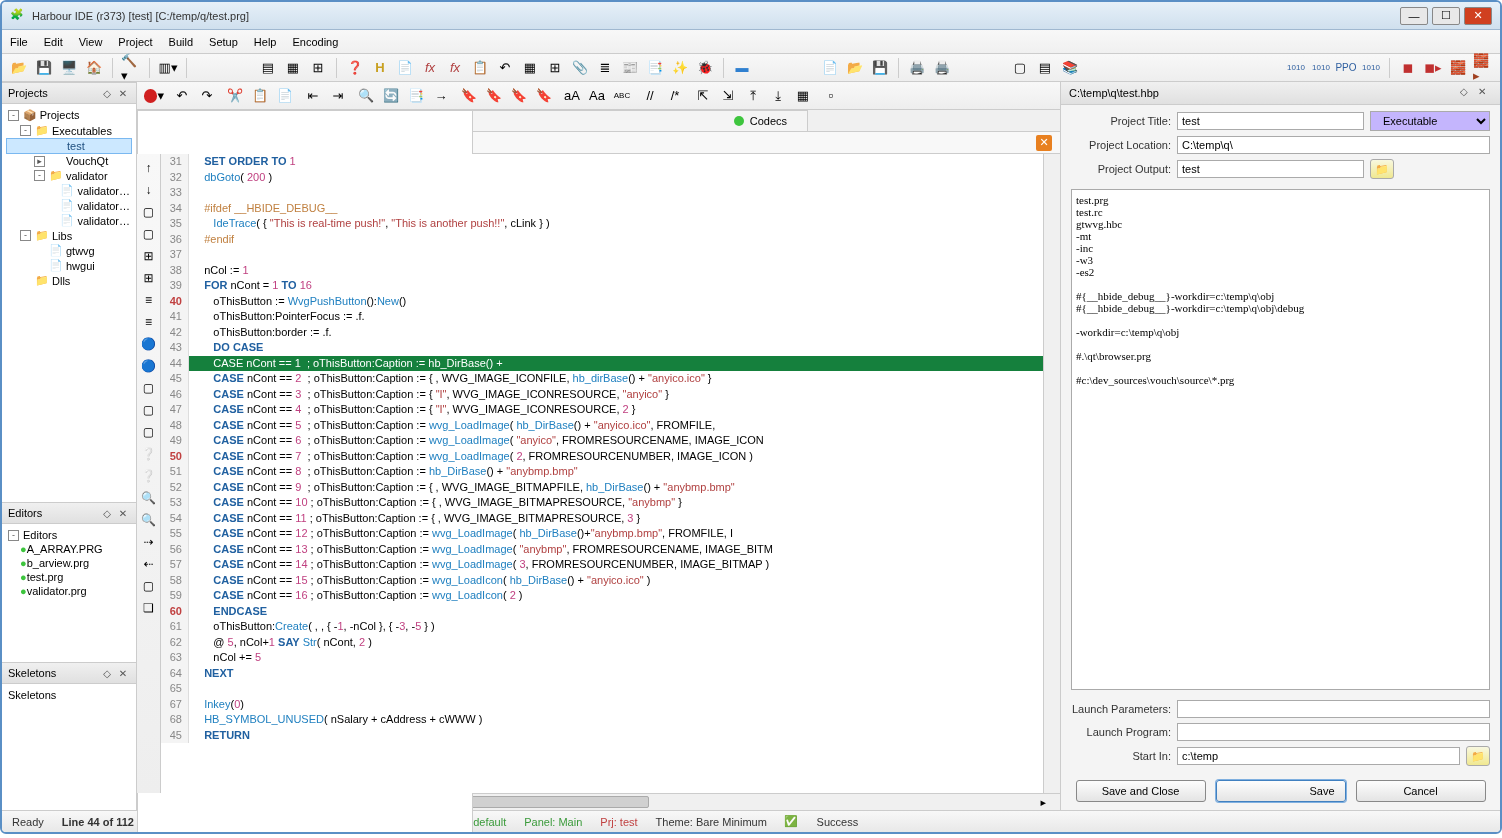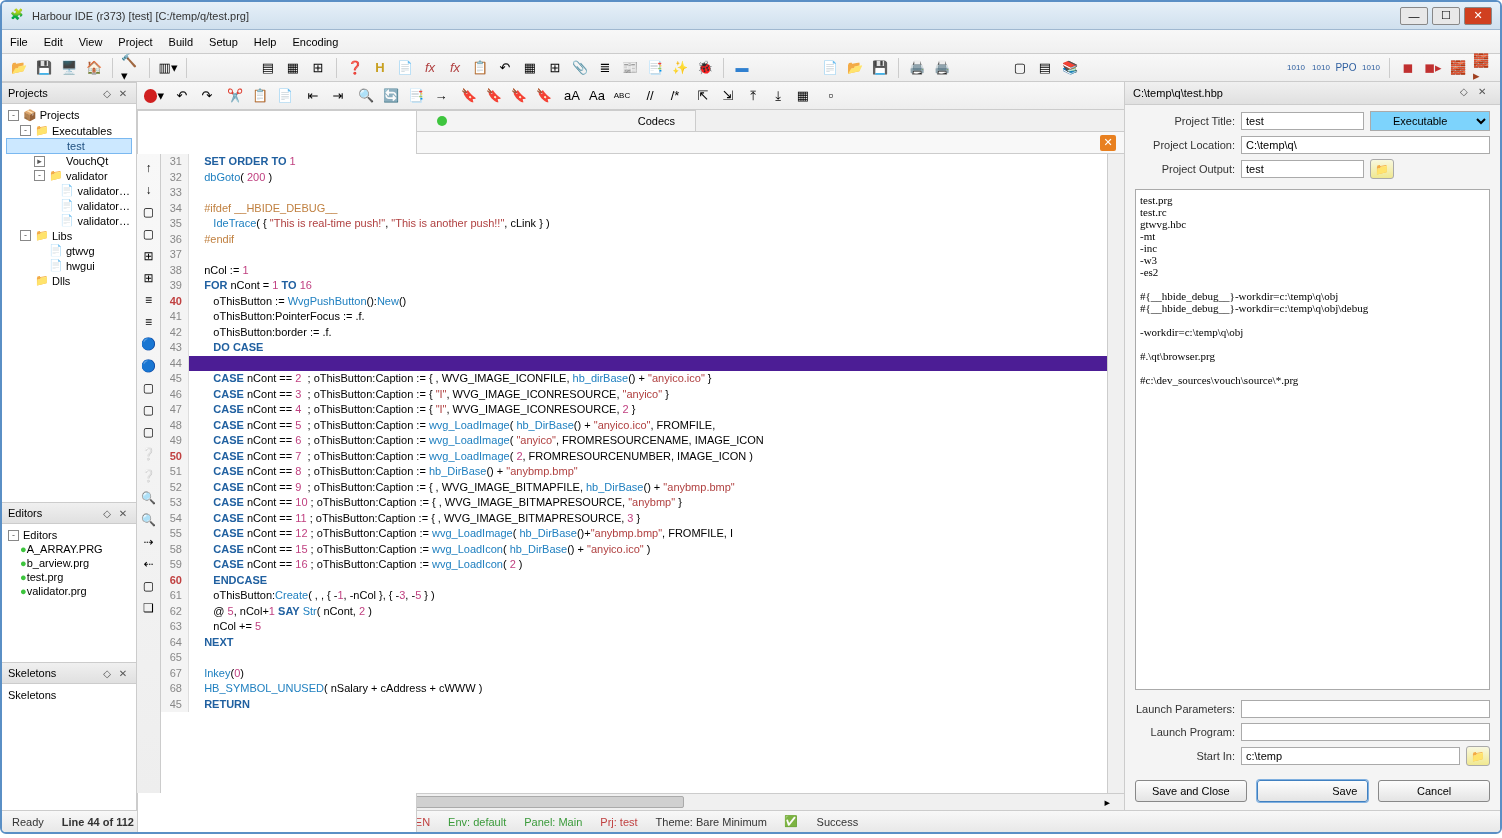--- a/index.html
+++ b/index.html
@@ -31,48 +31,48 @@
 .tree .ind2 { padding-left: 28px; }
 .tree .ind3 { padding-left: 42px; }
 .editor { flex: 1; display: flex; flex-direction: column; }
 .editbar { height: 28px; display: flex; align-items: center; padding: 0 6px; gap: 3px; border-bottom: 1px solid #ccc; background: linear-gradient(#f8f8f8, #eeeeee); }
 .filetabs { height: 22px; display: flex; border-bottom: 1px solid #ccc; background: #f0f0f0; position: relative; }
 .filetab { padding: 3px 20px; border: 1px solid #ccc; border-bottom: none; margin-right: -1px; background: #f4f4f4; display: flex; align-items: center; gap: 6px; cursor: pointer; }
 .filetab.active { background: #fff; }
 .filetab .dot { width: 10px; height: 10px; border-radius: 50%; }
 .filetab.main .dot { background: #3a8fe5; }
 .filetab.codecs .dot { background: #3ec53e; }
-.filetab.big { width: 280px; justify-content: space-between; }
+.filetab.big { width: 336px; justify-content: flex-end; }
 .subtabs { height: 22px; display: flex; align-items: center; border-bottom: 1px solid #ccc; background: #f8f8f8; padding-left: 10px; }
 .subtab { padding: 2px 14px; border: 1px solid #ccc; background: #fcfcfc; display: flex; align-items: center; gap: 5px; cursor: pointer; border-radius: 3px 3px 0 0; margin-right: 2px; }
 .subtab.active { background: #fff; }
 .subtab .sq { width: 8px; height: 8px; border: 1px solid #888; }
 .subtabs .closex { margin-left: auto; margin-right: 8px; width: 16px; height: 16px; background: #e88020; color: #fff; border-radius: 2px; display: flex; align-items: center; justify-content: center; cursor: pointer; font-size: 11px; }
 .codewrap { flex: 1; display: flex; overflow: hidden; position: relative; }
 .sidecol { width: 24px; background: linear-gradient(#f8f8f8, #eeeeee); border-right: 1px solid #ccc; display: flex; flex-direction: column; align-items: center; padding-top: 4px; gap: 2px; }
 .codearea { flex: 1; overflow: auto; font-family: 'Courier New', monospace; font-size: 12px; background: #fff; }
 .codeline { display: flex; height: 15.5px; line-height: 15.5px; white-space: pre; }
 .ln { width: 28px; text-align: right; padding-right: 6px; color: #888; background: #f4f4f4; border-right: 1px solid #ddd; font-size: 11px; }
 .ln.red { color: #c04040; font-weight: bold; }
 .codeline .txt { padding-left: 6px; }
-.codeline.bp { background: #4c1d95; color: #fff; flex-direction: column; }
+.codeline.bp { background: #15803d; color: #fff; }
 .kw { color: #2060a0; font-weight: bold; }
 .str { color: #b04040; }
 .fn { color: #2080c0; }
 .pp { color: #c08040; }
 .num { color: #c04080; }
 .hscroll { height: 17px; background: #f0f0f0; border-top: 1px solid #ccc; display: flex; align-items: center; padding: 0 14px; }
 .hscroll .thumb { width: 55%; height: 12px; background: #d0d0d0; border: 1px solid #aaa; border-radius: 2px; }
-.rightpane { width: 376px; border-left: 1px solid #ccc; display: flex; flex-direction: column; background: #f4f4f4; }
+.rightpane { width: 440px; border-left: 1px solid #ccc; display: flex; flex-direction: column; background: #f4f4f4; }
 .rightpane .hdr { background: linear-gradient(#f0f0f0, #e0e0e0); border-bottom: 1px solid #ccc; padding: 4px 8px; display: flex; align-items: center; }
 .rightpane .hdr .ctl { width: 14px; height: 14px; margin-left: 4px; cursor: pointer; font-size: 10px; color: #555; }
 .form { padding: 6px 10px; display: grid; grid-template-columns: 100px 1fr auto; gap: 5px 6px; align-items: center; }
 .form label { text-align: right; color: #333; }
 .form input[type=text] { border: 1px solid #aaa; padding: 2px 4px; background: #fff; width: 100%; }
-.form select { border: 1px solid #aaa; padding: 2px 18px; background: #7dd3fc; width: 120px; }
+.form select { border: 1px solid #aaa; padding: 2px 8px; background: #c4b5fd; width: 120px; }
 .bigtext { margin: 4px 10px; border: 1px solid #aaa; background: #fff; flex: 1; padding: 4px; font-family: Tahoma; font-size: 11px; white-space: pre; overflow: auto; }
 .btnrow { display: flex; gap: 10px; padding: 8px 10px; justify-content: center; }
 .btnrow button { padding: 4px 10px; border: 1px solid #888; background: linear-gradient(#fdfdfd, #e4e4e4); border-radius: 3px; cursor: pointer; width: 130px; }
 .btnrow button.primary { border: 1px solid #4080c0; box-shadow: 0 0 0 1px #80b0e0; text-align: right; }
 .folderbtn { width: 24px; height: 20px; border: 1px solid #aaa; border-radius: 3px; background: linear-gradient(#f8f8e0, #f0e890); cursor: pointer; display: flex; align-items: center; justify-content: center; }
 .statusbar { height: 22px; border-top: 1px solid #ccc; background: linear-gradient(#f8f8f8, #e8e8e8); display: flex; align-items: center; padding: 0 10px; gap: 18px; color: #333; }
 .statusbar .grn { color: #3a9a3a; }
 .statusbar .red { color: #c04040; }
 .statusbar .blk { color: #222; }
 .iconbtn { width: 20px; height: 20px; display: inline-flex; align-items: center; justify-content: center; font-size: 12px; cursor: pointer; }
@@ -320,20 +320,22 @@
           <div class="codeline"><span class="ln">46</span><span class="txt">      <span class="kw">CASE</span> nCont == <span class="num">3</span>  ; oThisButton:Caption := { <span class="str">"I"</span>, WVG_IMAGE_ICONRESOURCE, <span class="str">"anyico"</span> }</span></div>
           <div class="codeline"><span class="ln">47</span><span class="txt">      <span class="kw">CASE</span> nCont == <span class="num">4</span>  ; oThisButton:Caption := { <span class="str">"I"</span>, WVG_IMAGE_ICONRESOURCE, <span class="num">2</span> }</span></div>
           <div class="codeline"><span class="ln">48</span><span class="txt">      <span class="kw">CASE</span> nCont == <span class="num">5</span>  ; oThisButton:Caption := <span class="fn">wvg_LoadImage</span>( <span class="fn">hb_DirBase</span>() + <span class="str">"anyico.ico"</span>, FROMFILE, </span></div>
           <div class="codeline"><span class="ln">49</span><span class="txt">      <span class="kw">CASE</span> nCont == <span class="num">6</span>  ; oThisButton:Caption := <span class="fn">wvg_LoadImage</span>( <span class="str">"anyico"</span>, FROMRESOURCENAME, IMAGE_ICON</span></div>
           <div class="codeline"><span class="ln red">50</span><span class="txt">      <span class="kw">CASE</span> nCont == <span class="num">7</span>  ; oThisButton:Caption := <span class="fn">wvg_LoadImage</span>( <span class="num">2</span>, FROMRESOURCENUMBER, IMAGE_ICON )</span></div>
           <div class="codeline"><span class="ln">51</span><span class="txt">      <span class="kw">CASE</span> nCont == <span class="num">8</span>  ; oThisButton:Caption := <span class="fn">hb_DirBase</span>() + <span class="str">"anybmp.bmp"</span></span></div>
           <div class="codeline"><span class="ln">52</span><span class="txt">      <span class="kw">CASE</span> nCont == <span class="num">9</span>  ; oThisButton:Caption := { , WVG_IMAGE_BITMAPFILE, <span class="fn">hb_DirBase</span>() + <span class="str">"anybmp.bmp"</span></span></div>
           <div class="codeline"><span class="ln">53</span><span class="txt">      <span class="kw">CASE</span> nCont == <span class="num">10</span> ; oThisButton:Caption := { , WVG_IMAGE_BITMAPRESOURCE, <span class="str">"anybmp"</span> }</span></div>
           <div class="codeline"><span class="ln">54</span><span class="txt">      <span class="kw">CASE</span> nCont == <span class="num">11</span> ; oThisButton:Caption := { , WVG_IMAGE_BITMAPRESOURCE, <span class="num">3</span> }</span></div>
           <div class="codeline"><span class="ln">55</span><span class="txt">      <span class="kw">CASE</span> nCont == <span class="num">12</span> ; oThisButton:Caption := <span class="fn">wvg_LoadImage</span>( <span class="fn">hb_DirBase</span>()+<span class="str">"anybmp.bmp"</span>, FROMFILE, I</span></div>
+          <div class="codeline"><span class="ln">56</span><span class="txt">      <span class="kw">CASE</span> nCont == <span class="num">13</span> ; oThisButton:Caption := <span class="fn">wvg_LoadImage</span>( <span class="str">"anybmp"</span>, FROMRESOURCENAME, IMAGE_BITM</span></div>
+          <div class="codeline"><span class="ln">57</span><span class="txt">      <span class="kw">CASE</span> nCont == <span class="num">14</span> ; oThisButton:Caption := <span class="fn">wvg_LoadImage</span>( <span class="num">3</span>, FROMRESOURCENUMBER, IMAGE_BITMAP )</span></div>
           <div class="codeline"><span class="ln">58</span><span class="txt">      <span class="kw">CASE</span> nCont == <span class="num">15</span> ; oThisButton:Caption := <span class="fn">wvg_LoadIcon</span>( <span class="fn">hb_DirBase</span>() + <span class="str">"anyico.ico"</span> )</span></div>
           <div class="codeline"><span class="ln">59</span><span class="txt">      <span class="kw">CASE</span> nCont == <span class="num">16</span> ; oThisButton:Caption := <span class="fn">wvg_LoadIcon</span>( <span class="num">2</span> )</span></div>
           <div class="codeline"><span class="ln red">60</span><span class="txt">      <span class="kw">ENDCASE</span></span></div>
           <div class="codeline"><span class="ln">61</span><span class="txt">      oThisButton:<span class="fn">Create</span>( , , { -<span class="num">1</span>, -nCol }, { -<span class="num">3</span>, -<span class="num">5</span> } )</span></div>
           <div class="codeline"><span class="ln">62</span><span class="txt">      @ <span class="num">5</span>, nCol+<span class="num">1</span> <span class="kw">SAY</span> <span class="fn">Str</span>( nCont, <span class="num">2</span> )</span></div>
           <div class="codeline"><span class="ln">63</span><span class="txt">      nCol += <span class="num">5</span></span></div>
           <div class="codeline"><span class="ln">64</span><span class="txt">   <span class="kw">NEXT</span></span></div>
           <div class="codeline"><span class="ln">65</span><span class="txt"></span></div>
           <div class="codeline"><span class="ln">67</span><span class="txt">   <span class="fn">Inkey</span>(<span class="num">0</span>)</span></div>
           <div class="codeline"><span class="ln">68</span><span class="txt">   <span class="fn">HB_SYMBOL_UNUSED</span>( nSalary + cAddress + cWWW )</span></div>

